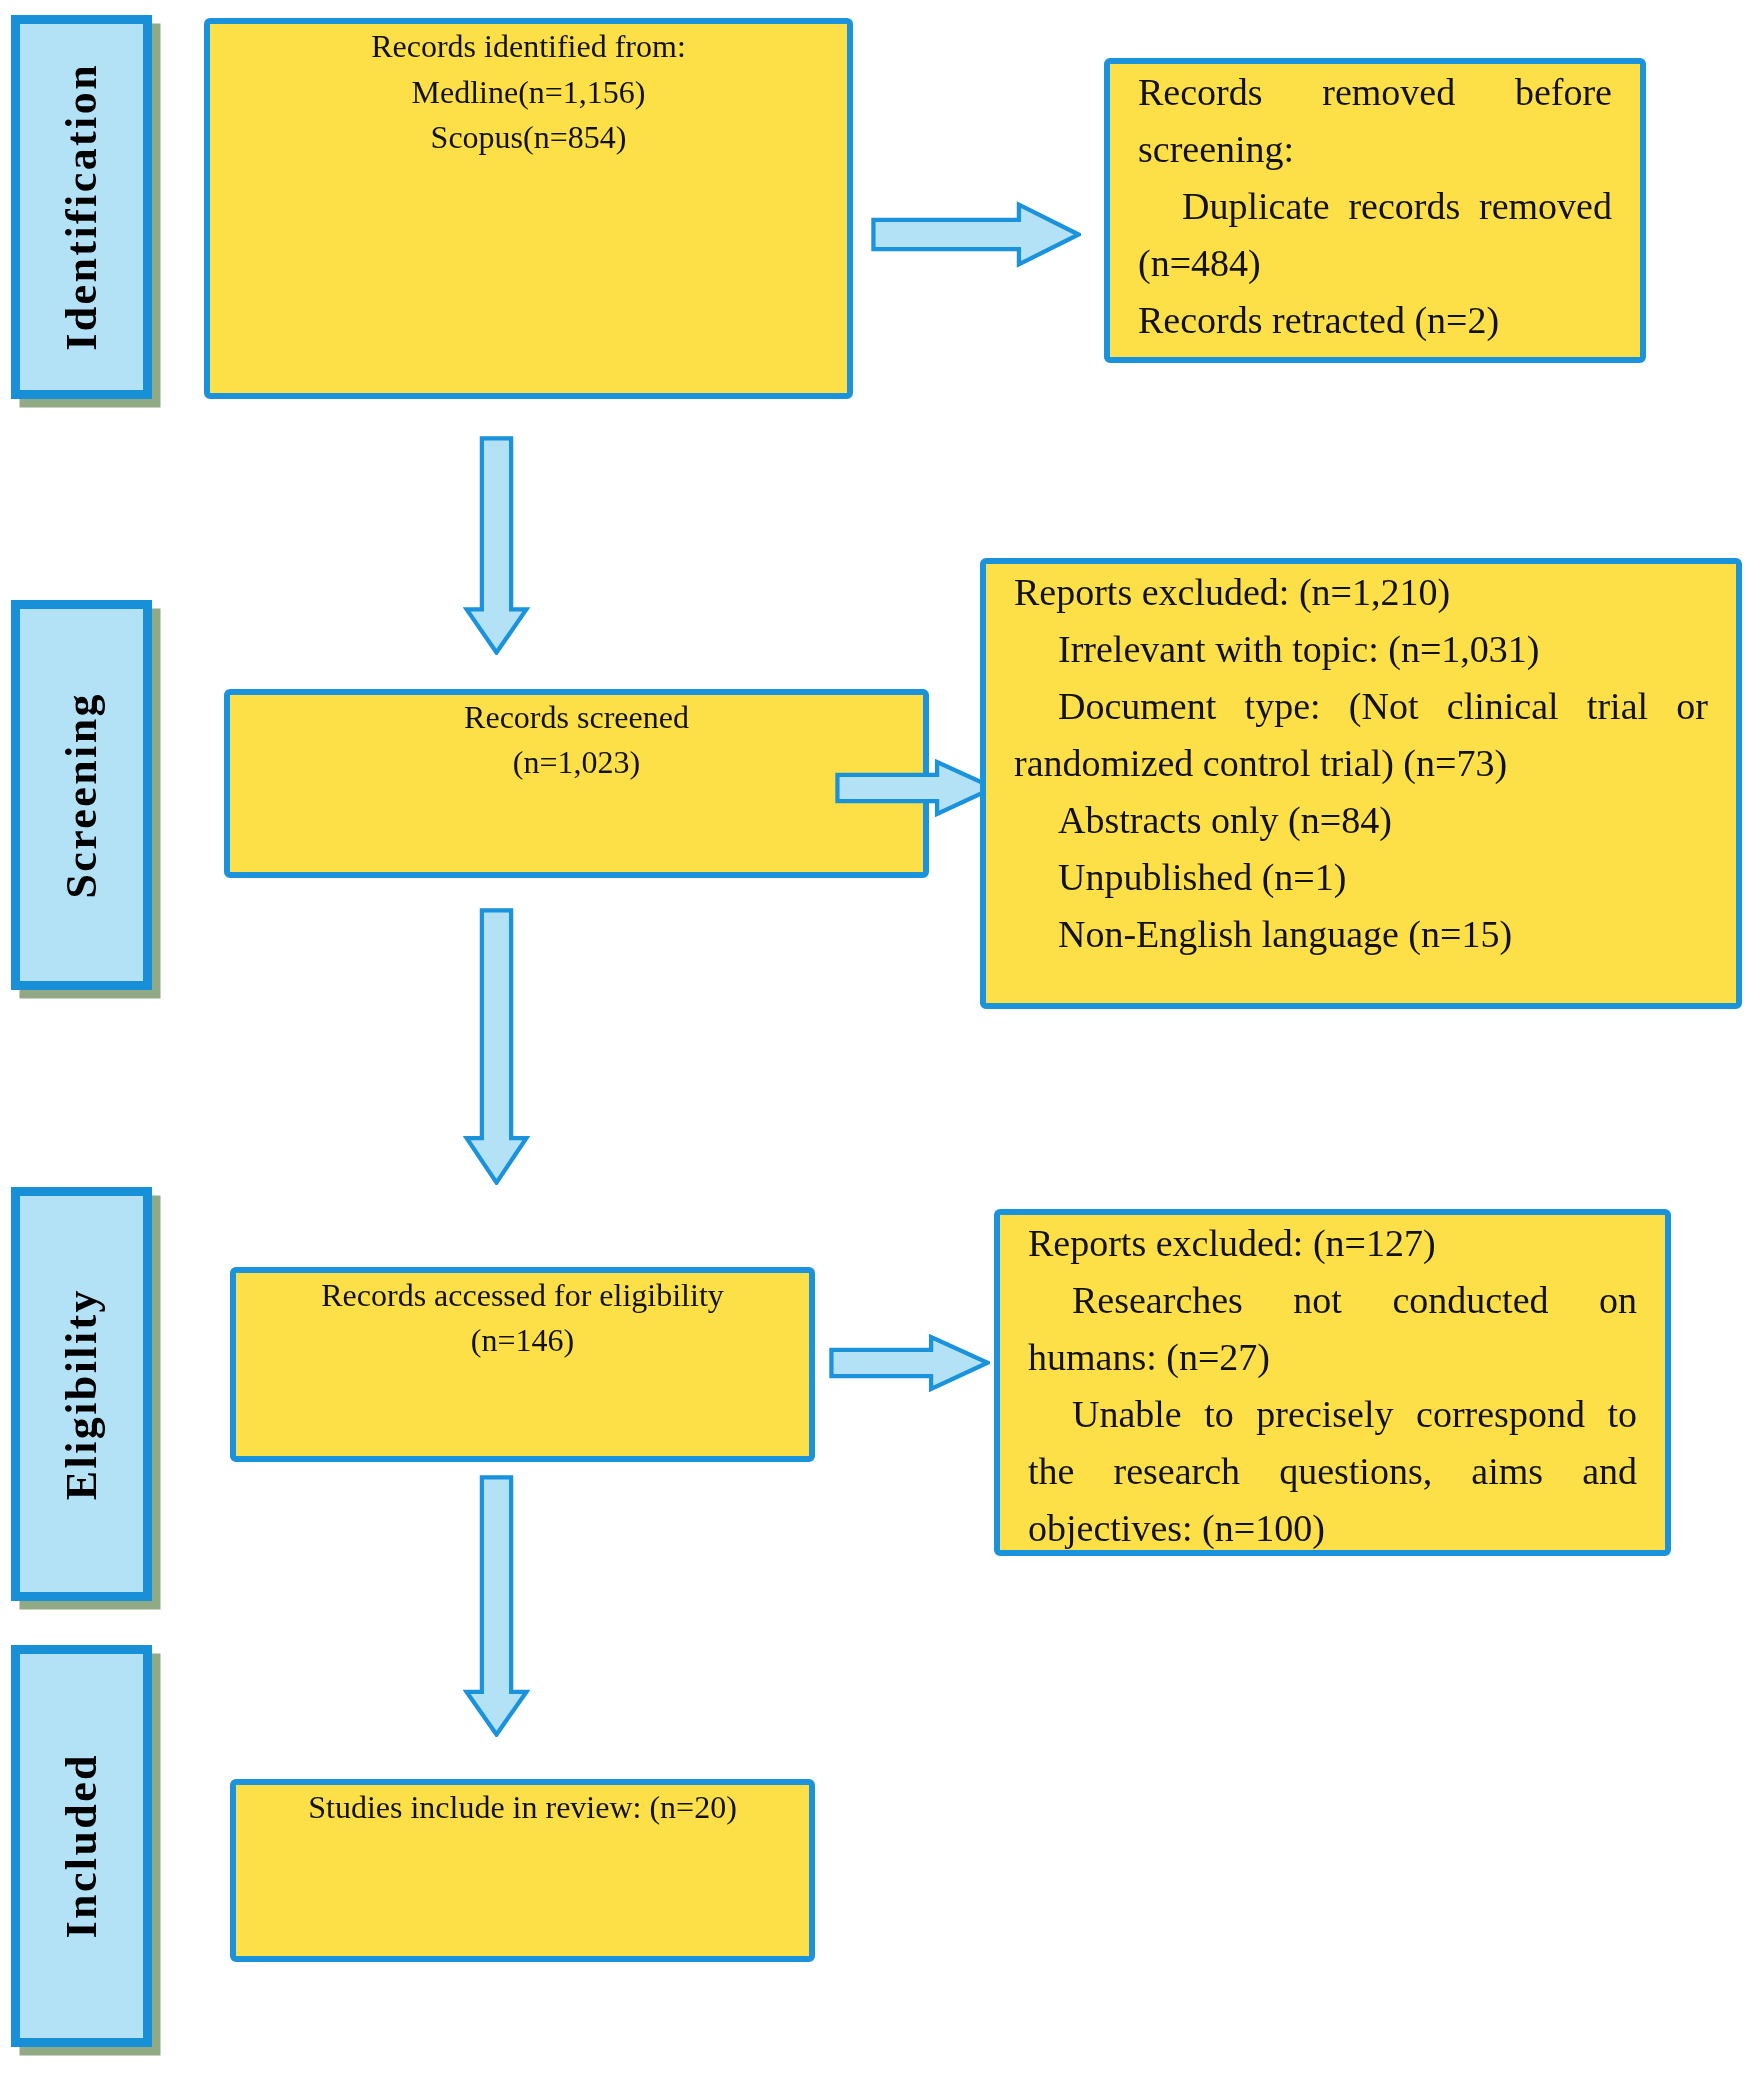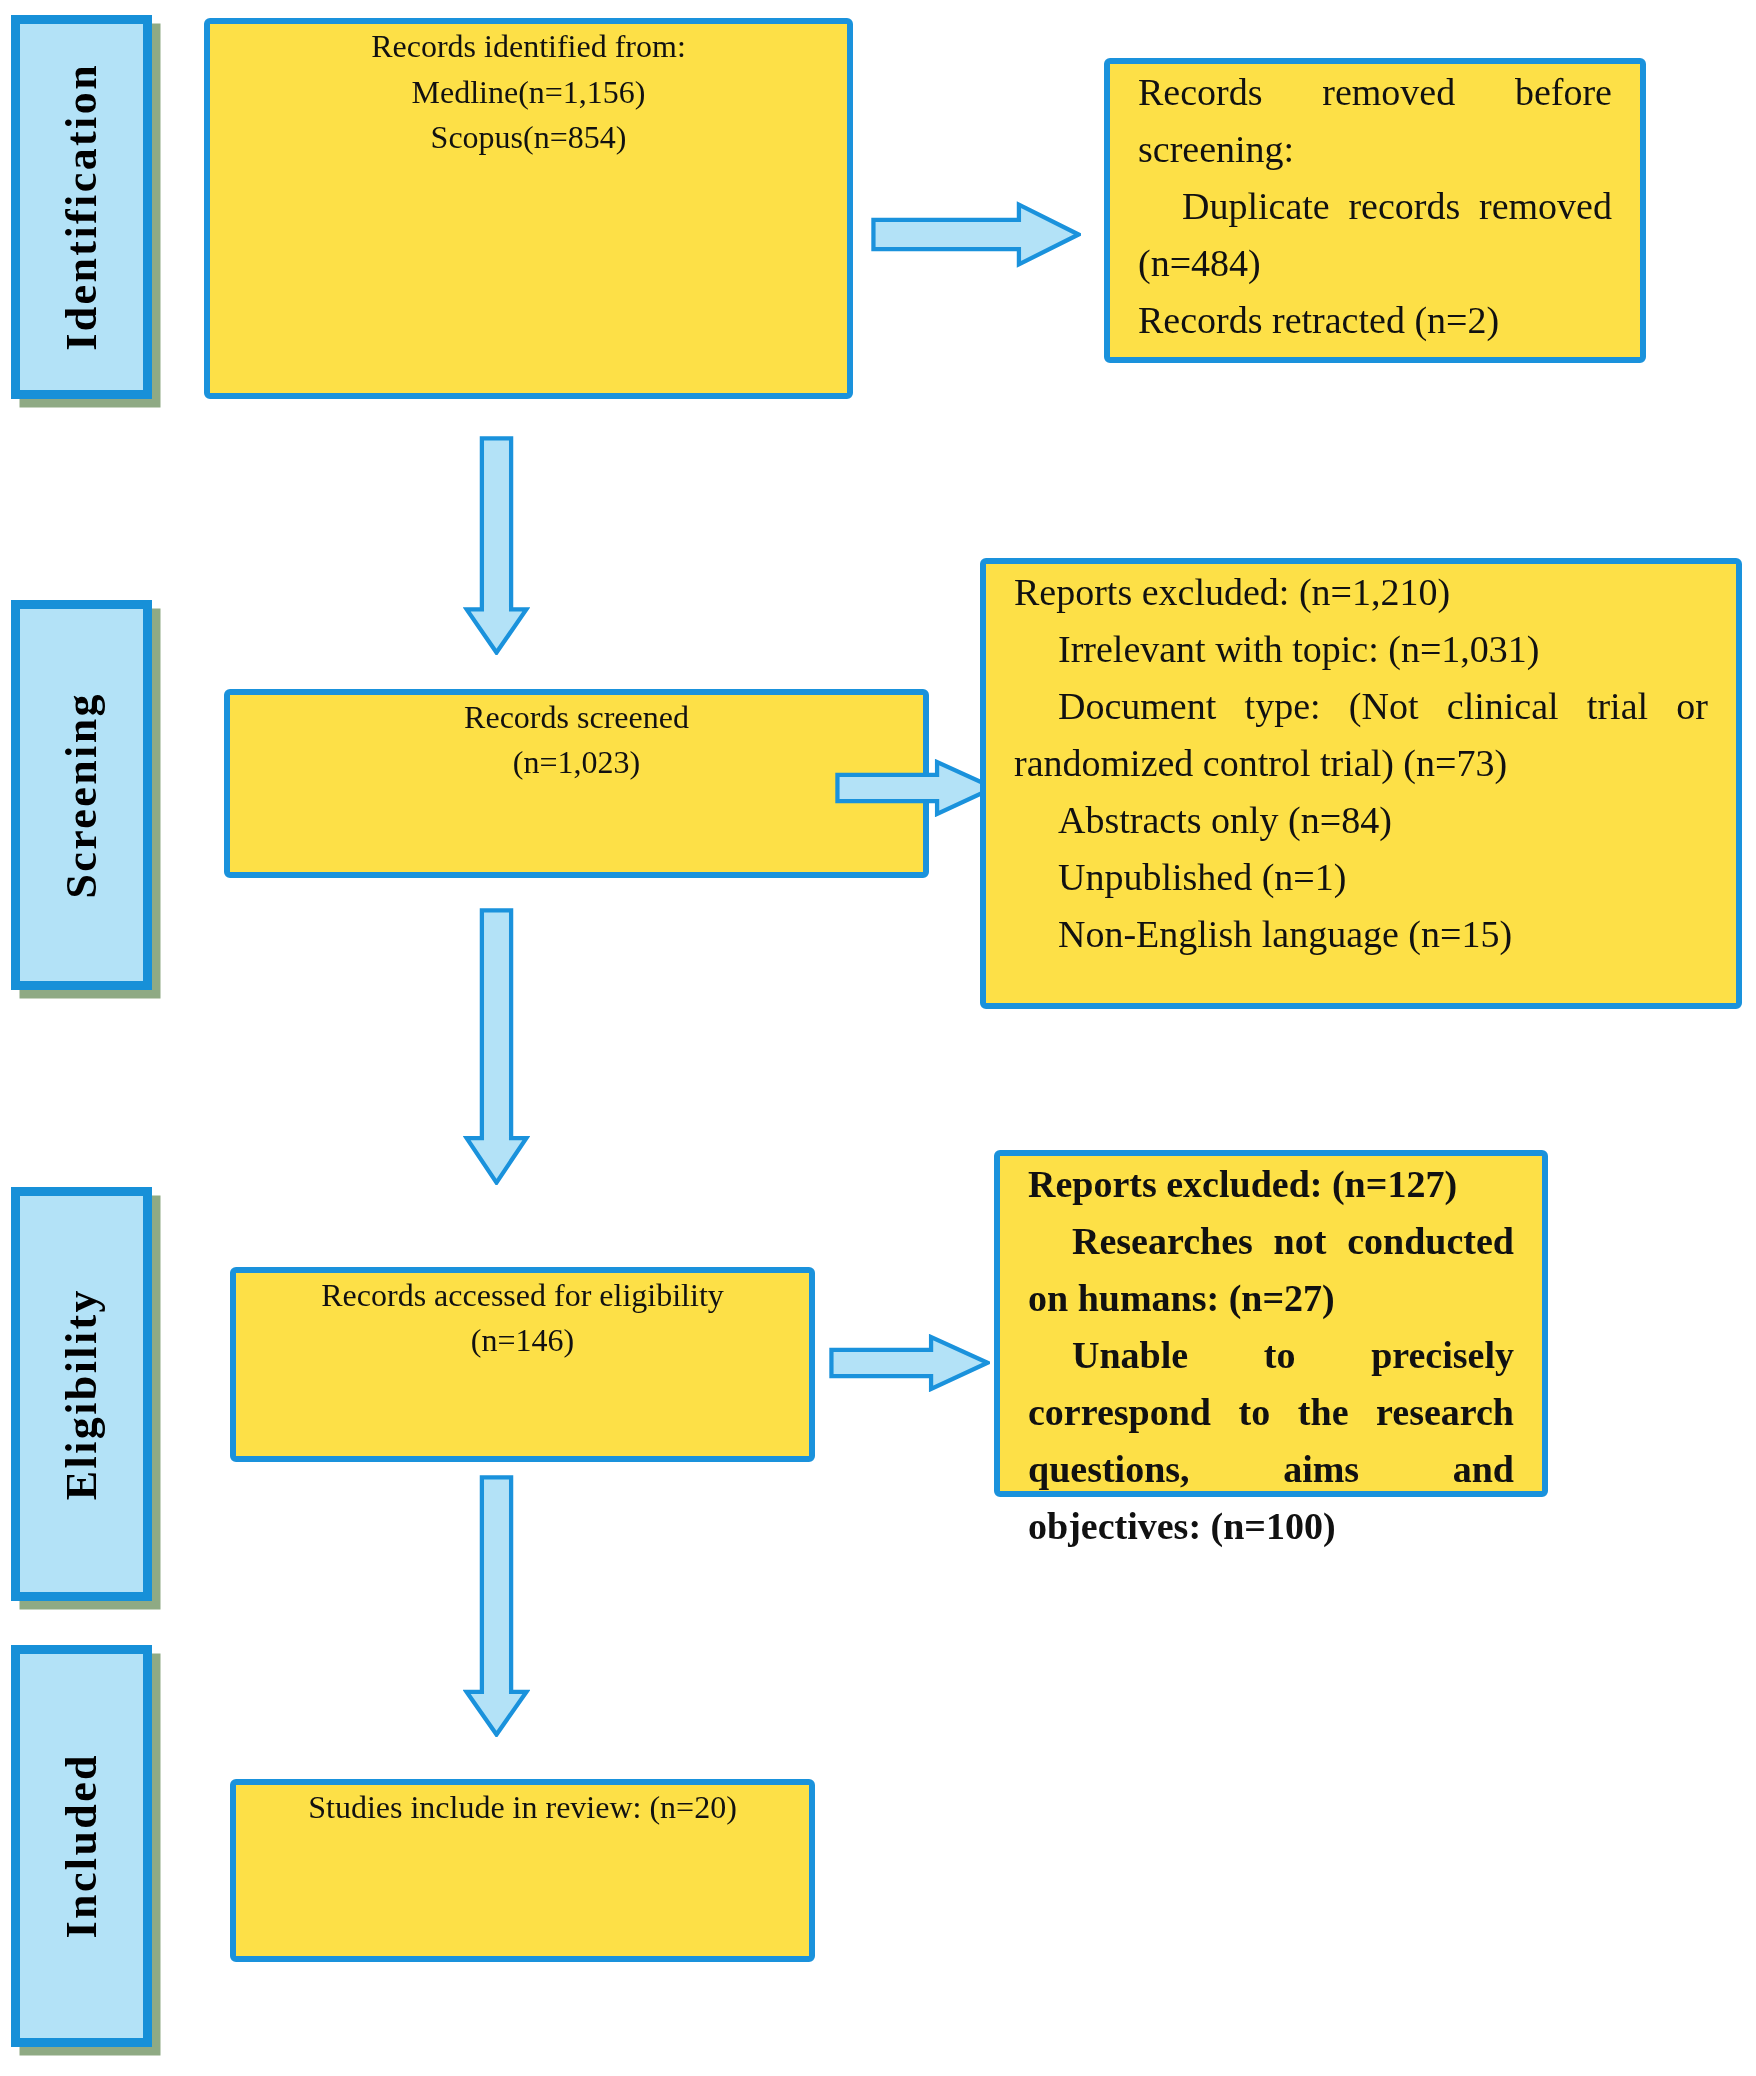--- a/index.html
+++ b/index.html
@@ -168,21 +168,21 @@
     <div class="line">Records accessed for eligibility</div>
     <div class="line">(n=146)</div>
   </div>
 
   <div class="arrow" style="left:829px; top:1334px; width:161px; height:58px;">
     <svg viewBox="0 0 265 95" preserveAspectRatio="none">
       <polygon points="4,26 168,26 168,5 261,47 168,90 168,69 4,69" fill="#b3e2f7" stroke="#1a92dc" stroke-width="7" stroke-linejoin="miter"></polygon>
     </svg>
   </div>
 
-  <div class="flow-box justified" style="left:994px; top:1150px; width:554px; height:347px;font-weight:bold;">
+  <div class="flow-box justified" style="left:994px; top:1209px; width:677px; height:347px;">
     <p class="para flush">Reports excluded: (n=127)</p>
     <p class="para indent">Researches not conducted on humans: (n=27)</p>
     <p class="para indent">Unable to precisely correspond to the research questions, aims and objectives: (n=100)</p>
   </div>
 
   <div class="arrow" style="left:463px; top:1475px; width:67px; height:262px;">
     <svg viewBox="0 0 110 430" preserveAspectRatio="none">
       <polygon points="31,4 79,4 79,356 104,356 55,426 6,356 31,356" fill="#b3e2f7" stroke="#1a92dc" stroke-width="7" stroke-linejoin="miter"></polygon>
     </svg>
   </div>

